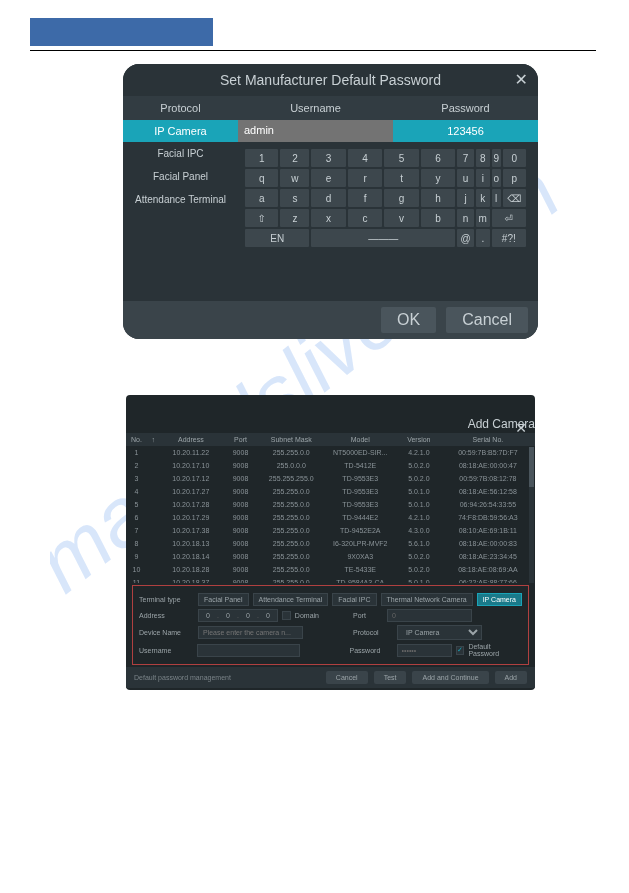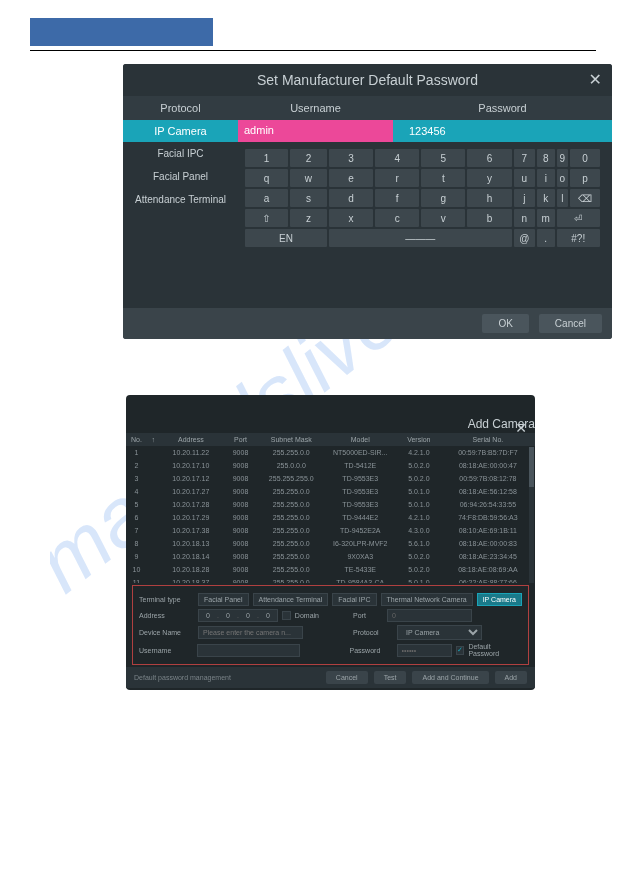--- a/index.html
+++ b/index.html
@@ -2,42 +2,42 @@
 <html><head>
 <meta charset="utf-8">
 <style>
   * { box-sizing: border-box; margin: 0; padding: 0; }
   body { background: #fff; font-family: Arial, sans-serif; width: 629px; height: 893px; position: relative; }
   .top-bar { position: absolute; top: 18px; left: 30px; width: 183px; height: 28px; background: #3d6aa8; }
   .top-line { position: absolute; top: 50px; left: 30px; width: 566px; height: 1px; background: #000; }
   .watermark { position: absolute; top: 120px; left: 50px; width: 530px; height: 560px; z-index: 1; pointer-events: none; }
   .watermark svg { width: 100%; height: 100%; }
 
-  .dlg1 { position: absolute; top: 64px; left: 123px; width: 489px; height: 275px; background: #2a3338; border-radius: 3px; color: #c8d0d4; font-size: 11px; z-index: 2; overflow: hidden; }
+  .dlg1 { position: absolute; top: 64px; left: 123px; width: 415px; height: 275px; background: #2a3338; border-radius: 16px; color: #c8d0d4; font-size: 11px; z-index: 2; overflow: hidden; }
   .dlg1-title { text-align: center; padding: 8px 0; font-size: 14px; background: #2a3338; position: relative; }
   .close-x { position: absolute; right: 10px; top: 6px; font-size: 16px; color: #c8d0d4; cursor: pointer; }
   .dlg1-head { display: flex; background: #323c42; }
   .dlg1-head > div { flex: 1; text-align: center; padding: 6px 0; font-size: 11px; }
   .dlg1-head .c1 { flex: 0 0 115px; }
   .dlg1-head .c2 { flex: 0 0 155px; }
   .dlg1-head .c3 { flex: 1; }
   .dlg1-row-sel { display: flex; background: #1aa4b8; color: #fff; }
   .dlg1-row-sel .c1 { flex: 0 0 115px; text-align: center; padding: 5px 0; }
-  .dlg1-row-sel .c2 { flex: 0 0 155px; background: #ec4899; padding: 4px 6px; }
-  .dlg1-row-sel .c3 { flex: 1; text-align: left; padding: 5px 16px; }
+  .dlg1-row-sel .c2 { flex: 0 0 155px; background: #737373; padding: 4px 6px; }
+  .dlg1-row-sel .c3 { flex: 1; text-align: center; padding: 5px 4px; }
   .proto-list { width: 115px; float: left; }
   .proto-list div { padding: 6px 0; text-align: center; font-size: 10px; }
   .dlg1-body { display: flex; }
   .kbd { flex: 1; padding: 5px 10px 5px 5px; }
   .kbd table { width: 100%; border-collapse: separate; border-spacing: 2px; }
   .kbd td { background: #3d474d; text-align: center; height: 18px; font-size: 10px; color: #c8d0d4; cursor: pointer; border-radius: 1px; }
   .kbd .wide2 { width: 40px; margin-top: 32px; }
   .kbd .space { width: 90px; }
   .dlg1-foot { position: absolute; bottom: 0; left: 0; right: 0; background: #3a444a; padding: 6px 10px; display: flex; justify-content: flex-end; gap: 10px; }
-  .dlg1-foot button { background: #4a555c; border: none; color: #c8d0d4; padding: 4px 16px; font-size: 10px; border-radius: 2px; cursor: pointer; }
+  .dlg1-foot button { background: #4a555c; border: none; color: #c8d0d4; padding: 4px 16px; font-size: 16px; border-radius: 2px; cursor: pointer; }
 
   .dlg2 { position: absolute; top: 395px; left: 126px; width: 409px; height: 295px; background: #1f2629; border-radius: 4px; color: #9ba4a8; font-size: 8px; z-index: 2; overflow: hidden; }
   .dlg2-title { text-align: right; padding: 2px 0; font-size: 12px; color: #c8d0d4; position: relative; margin-top: 20px; }
   .dlg2-close { position: absolute; right: 8px; top: 5px; font-size: 14px; color: #c8d0d4; cursor: pointer; }
   .tbl-wrap { height: 150px; overflow: hidden; position: relative; }
   .tbl { width: 100%; border-collapse: collapse; font-size: 7px; }
   .tbl th, .tbl td { padding: 3px 2px; text-align: center; white-space: nowrap; overflow: hidden; }
   .tbl th { background: #2a3338; color: #9ba4a8; font-weight: normal; }
   .tbl td { color: #8a9398; }
   .tbl .col-no { width: 20px; }

